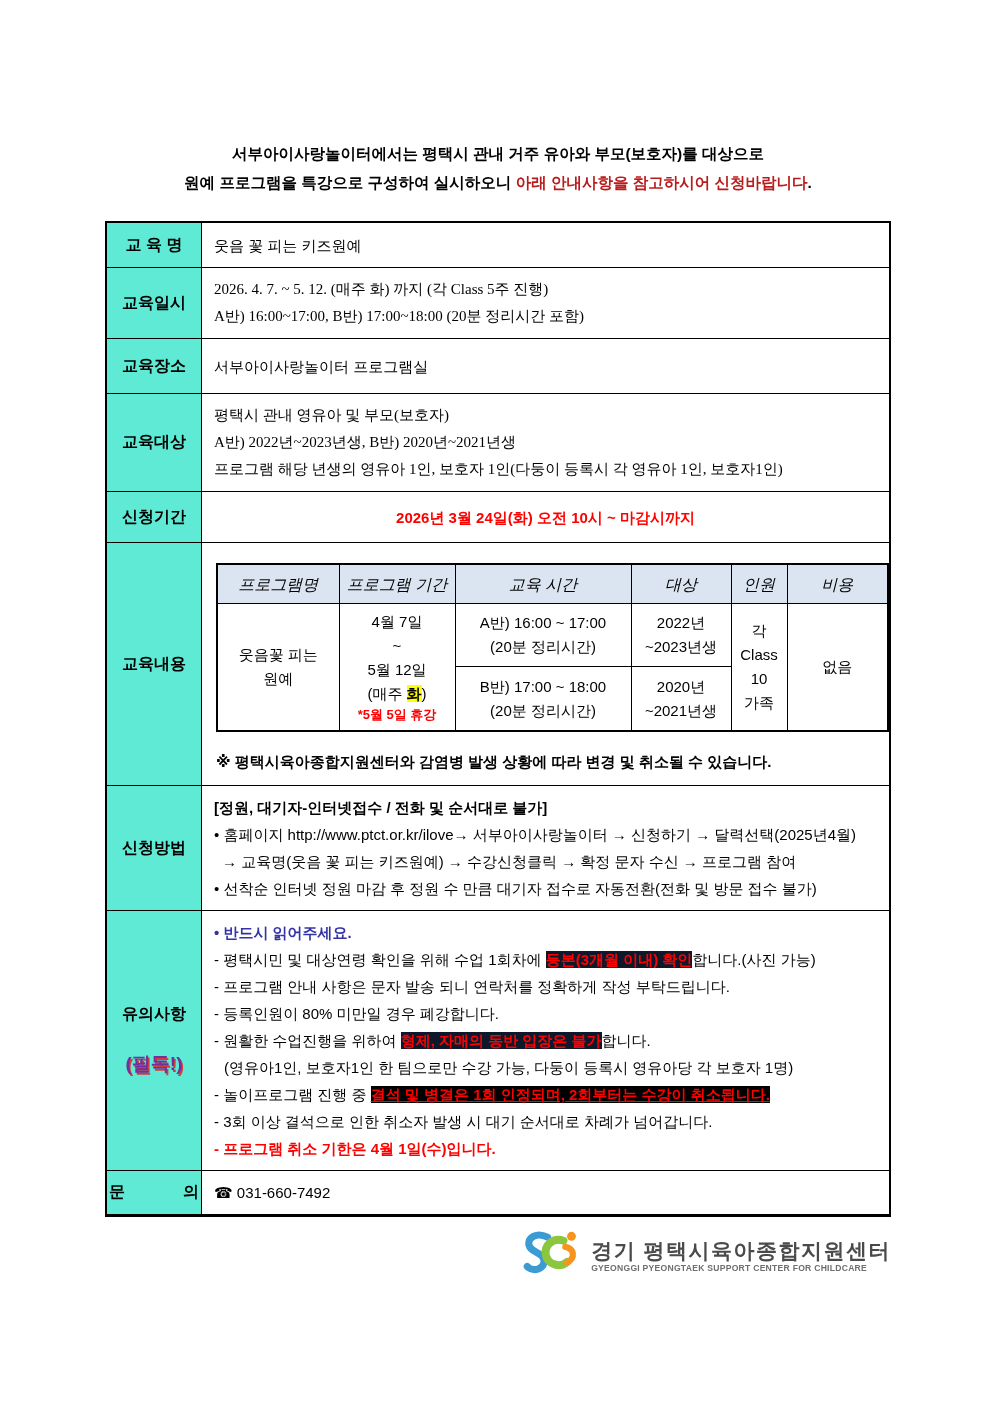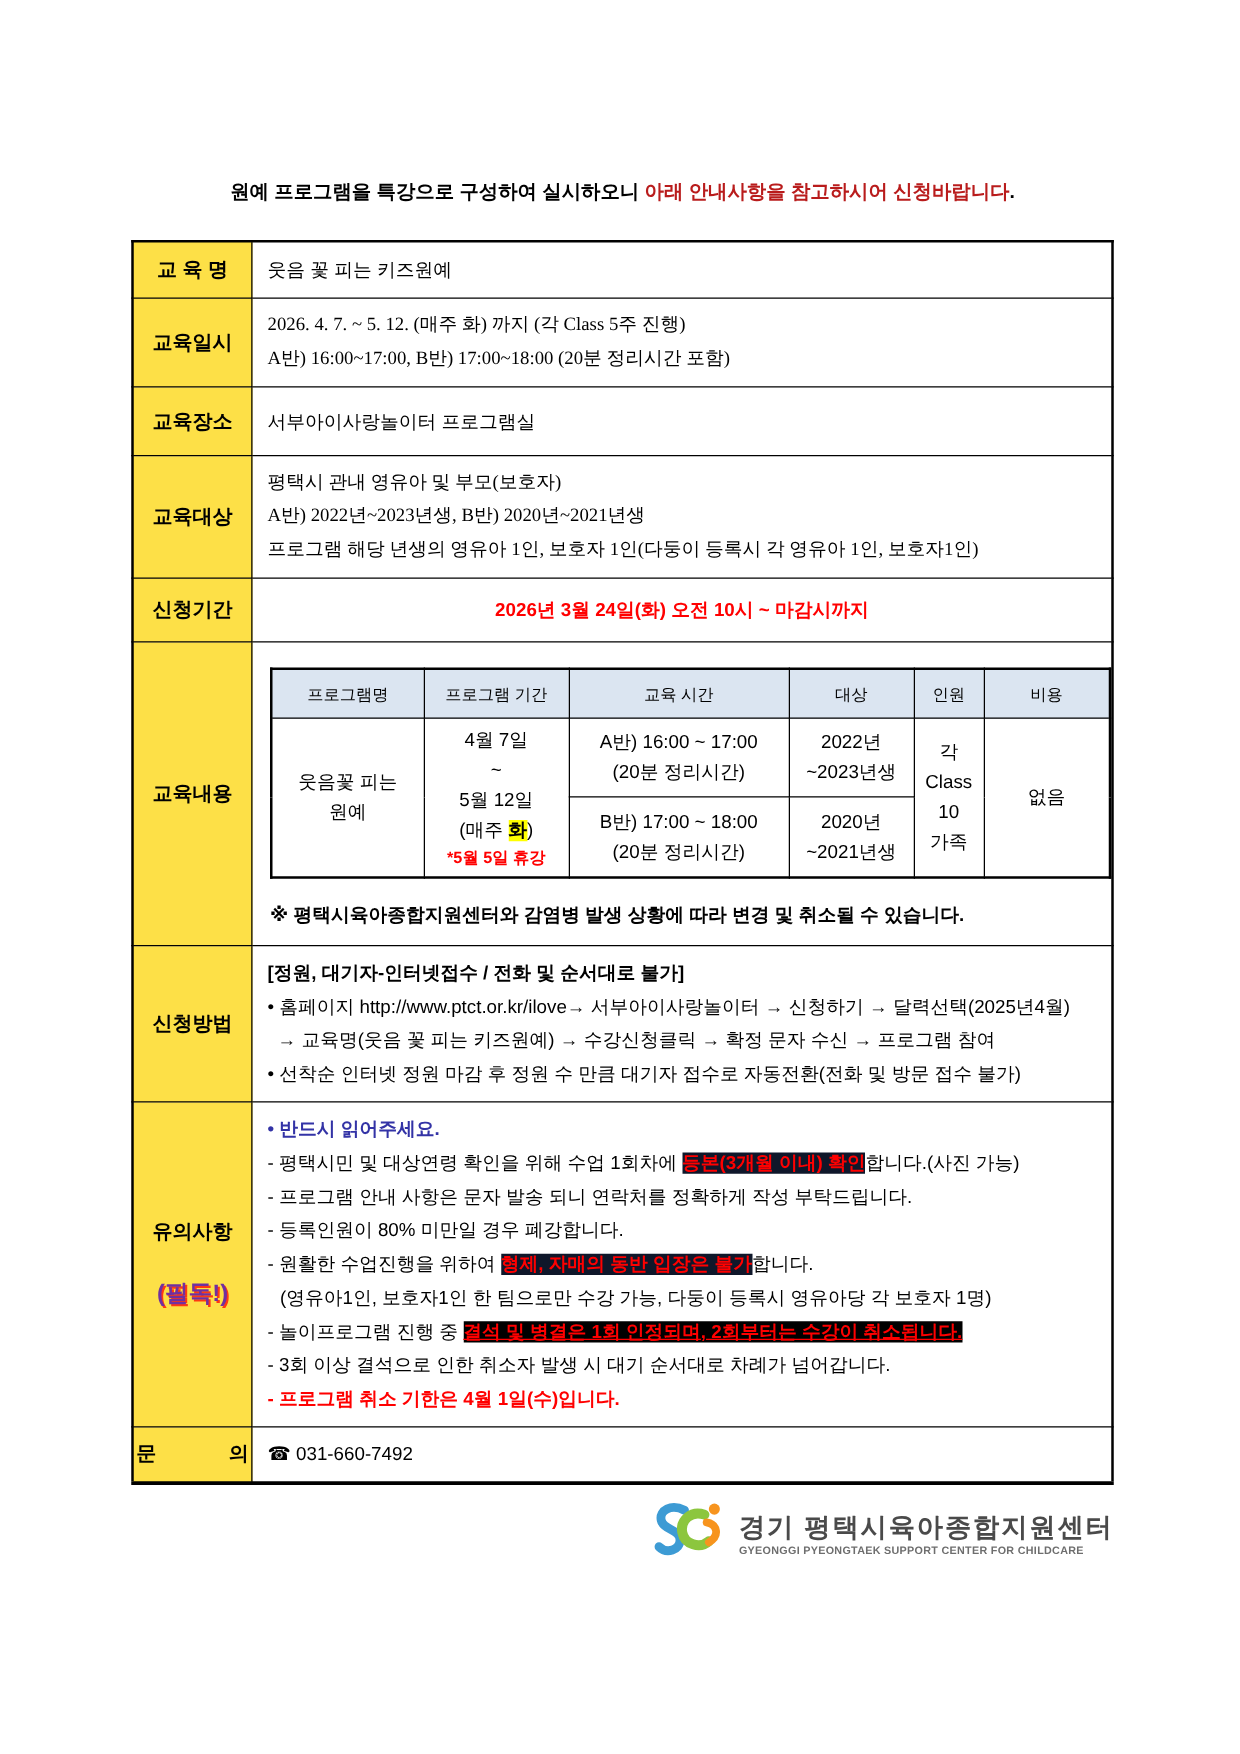--- a/index.html
+++ b/index.html
@@ -20,42 +20,42 @@
   
   .intro{margin-top:12px;text-align:center;font-size:15.5px;font-weight:600;line-height:29px;}
   .intro .blue{color:#b91c1c;font-weight:700;}
 
   
   table.main{
     margin-top:24px;width:786px;border-collapse:collapse;table-layout:fixed;
     border:2px solid #000;border-bottom-width:3px;
   }
   table.main>tbody>tr>th{
-    width:90px;background:#fde047;border:1.5px solid #000;
+    width:90px;background:#5eead4;border:1.5px solid #000;
     font-size:16px;font-weight:700;padding:4px 2px;vertical-align:middle;
   }
   table.main>tbody>tr>td{
     border:1.5px solid #000;font-size:15px;font-weight:500;
     padding:8px 12px;vertical-align:middle;line-height:27px;
   }
   td.pad-lg{padding:10px 12px;font-family:Liberation Serif, serif;}
   .row-eduname td{height:28px;border-radius:22px;}
   .row-place td{height:38px;}
   .red-b{color:#FF0000;font-weight:700;}
   .row-period td{height:34px;text-align:center;}
 
   
   td.content-cell{padding:16px 10px 14px 12px;}
   table.inner{
     border-collapse:collapse;table-layout:fixed;width:671px;margin:12px 0 0 2px;
     border:2px solid #000;text-align:center;
   }
   table.inner th{
-    background:#DBE5F1;border:1.5px solid #000;font-size:13px;font-weight:500;
-    height:34px;padding:2px;
+    background:#DBE5F1;border:1.5px solid #000;font-size:16px;font-weight:500;
+    height:34px;padding:2px;font-style:italic;
   }
   table.inner td{
     border:1.5px solid #000;font-size:15px;font-weight:500;
     padding:6px 2px;vertical-align:middle;line-height:24px;
   }
   .pre{white-space:pre-line;margin-left:11px;}
   .small-red{display:block;font-size:13px;color:#FF0000;font-weight:700;line-height:18px;}
   .hl-y{background:#FFFF00;font-weight:700;}
   .note{margin:16px 0 2px 2px;font-size:15px;font-weight:700;}
 
@@ -87,20 +87,21 @@
   .logo-text .kr{font-size:21px;font-weight:700;color:#4a4a4a;letter-spacing:1.5px;line-height:24px;}
   .logo-text .en{font-size:8.6px;font-weight:700;color:#6e6e6e;letter-spacing:.25px;}
 </style>
 </head>
 <body>
 
 <div class="sheet">
 
 
   <div class="intro">
+    <div>서부아이사랑놀이터에서는 평택시 관내 거주 유아와 부모(보호자)를 대상으로</div>
     <div><span>원예 프로그램을 특강으로 구성하여 실시하오니 </span><span class="blue">아래 안내사항을 참고하시어 신청바랍니다</span><span>.</span></div>
   </div>
 
   <table class="main">
     <tbody>
       <tr class="row-eduname">
         <th>교 육 명</th>
         <td>웃음 꽃 피는 키즈원예</td>
       </tr>
       <tr>

